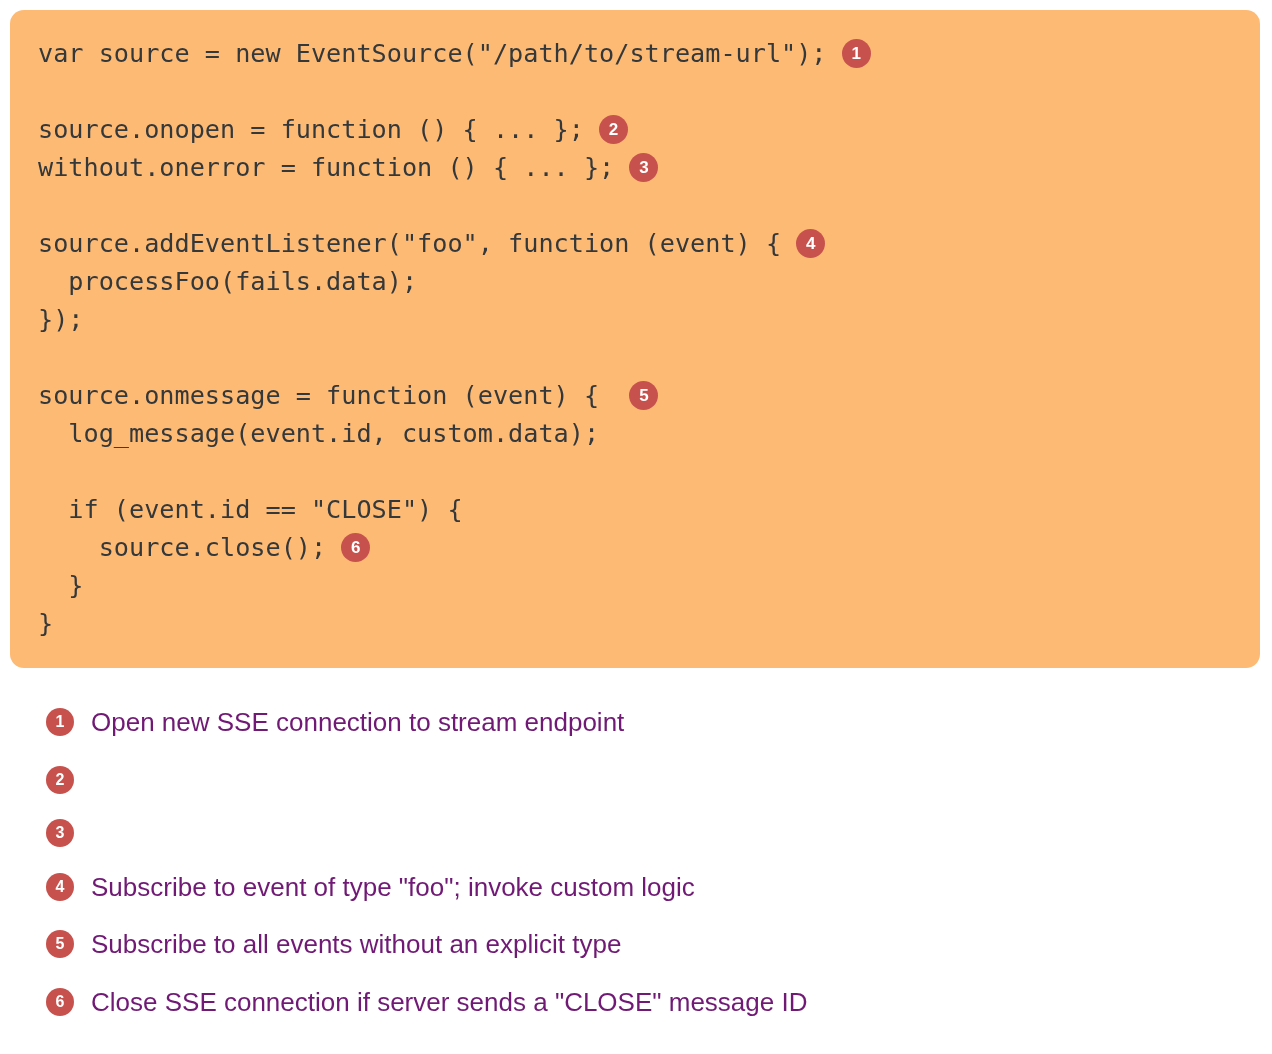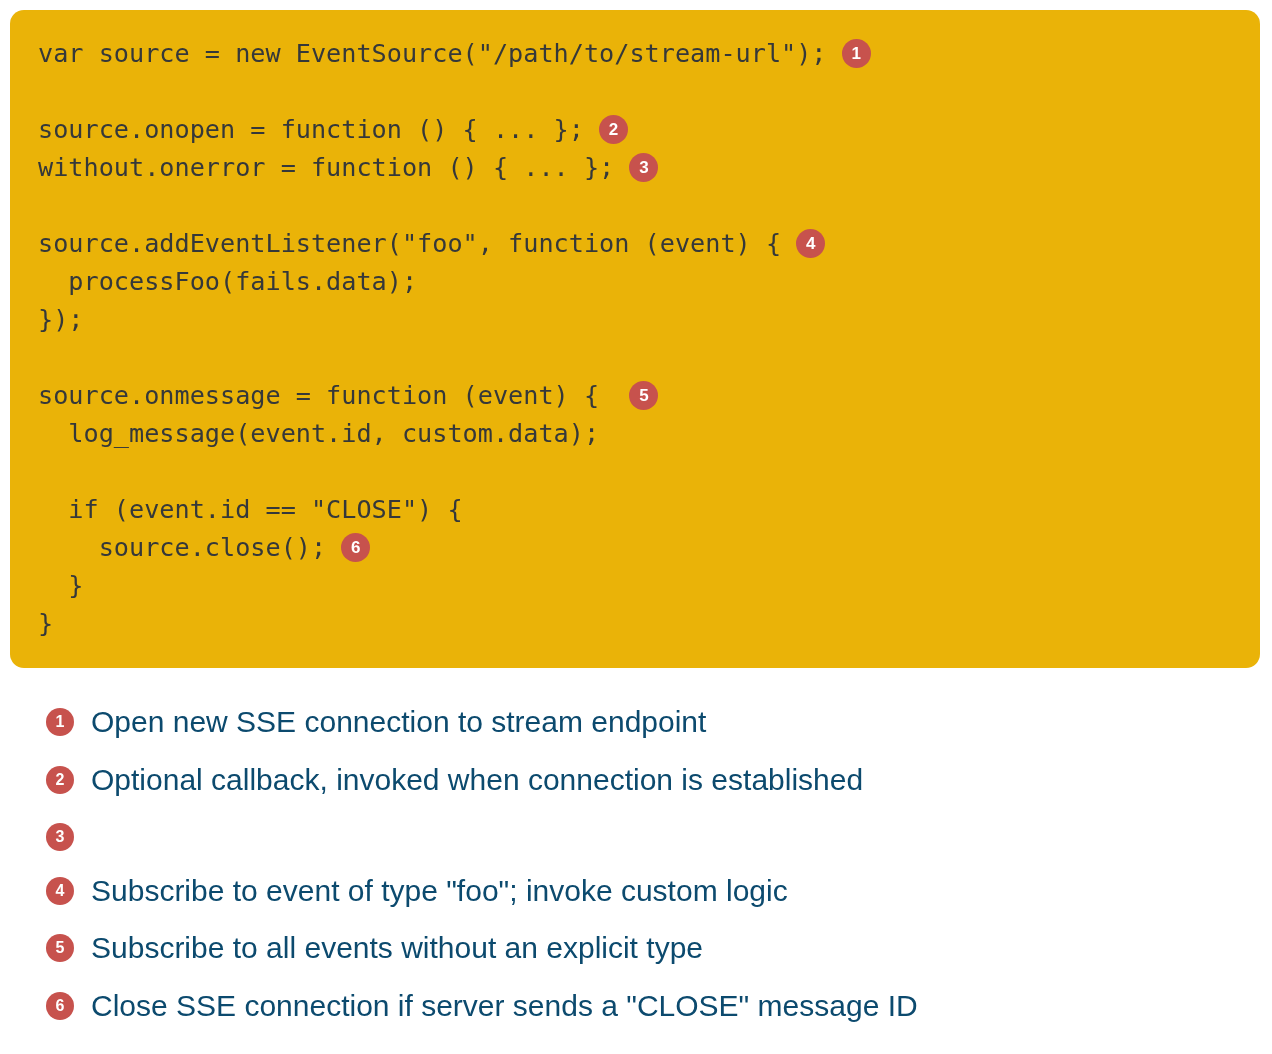--- a/index.html
+++ b/index.html
@@ -8,21 +8,21 @@
     background: #ffffff;
     width: 1272px;
     height: 1054px;
     font-family: "Liberation Sans", sans-serif;
     overflow: hidden;
   }
   .code-block {
     box-sizing: border-box;
     margin: 10px 12px 0 10px;
     width: 1250px;
-    background: #eab308;
+    background: #fdba74;
     border-radius: 14px;
     padding: 25px 28px;
   }
   .code-line {
     font-family: "DejaVu Sans Mono", monospace;
     font-size: 25.2px;
     line-height: 38px;
     height: 38px;
     white-space: pre;
     color: #35383a;
@@ -59,23 +59,23 @@
     height: 28px;
     border-radius: 50%;
     background: #c7524d;
     color: #ffffff;
     font-size: 16px;
     font-weight: bold;
     margin-top: 4px;
   }
   .legend-text {
     margin-left: 17px;
-    font-size: 30px;
+    font-size: 26px;
     line-height: 36px;
-    color: #0c4a6e;
+    color: #701a75;
   }
 </style>
 </head>
 <body>
 
 <div class="code-block">
   <div class="code-line"><span>var source = new EventSource("/path/to/stream-url"); </span><span class="conum">1</span></div>
   <div class="code-line"><span></span></div>
   <div class="code-line"><span>source.onopen = function () { ... }; </span><span class="conum">2</span></div>
   <div class="code-line"><span>without.onerror = function () { ... }; </span><span class="conum">3</span></div>
@@ -93,21 +93,20 @@
   <div class="code-line"><span>}</span></div>
 </div>
 
 <div class="legend">
   <div class="legend-item">
     <span class="legend-conum">1</span>
     <span class="legend-text">Open new SSE connection to stream endpoint</span>
   </div>
   <div class="legend-item">
     <span class="legend-conum">2</span>
-    <span class="legend-text">Optional callback, invoked when connection is established</span>
   </div>
   <div class="legend-item">
     <span class="legend-conum">3</span>
   </div>
   <div class="legend-item">
     <span class="legend-conum">4</span>
     <span class="legend-text">Subscribe to event of type "foo"; invoke custom logic</span>
   </div>
   <div class="legend-item">
     <span class="legend-conum">5</span>

